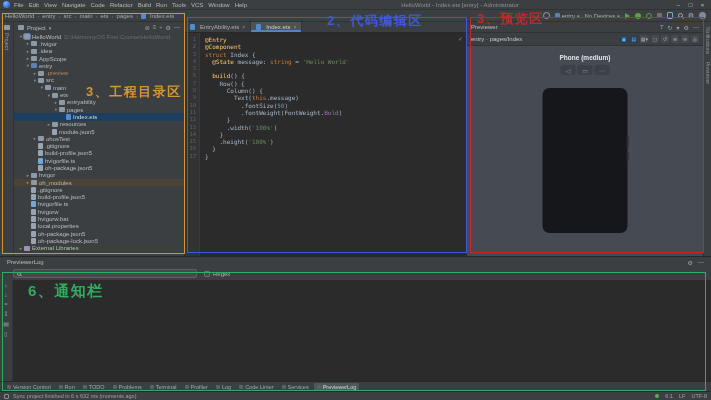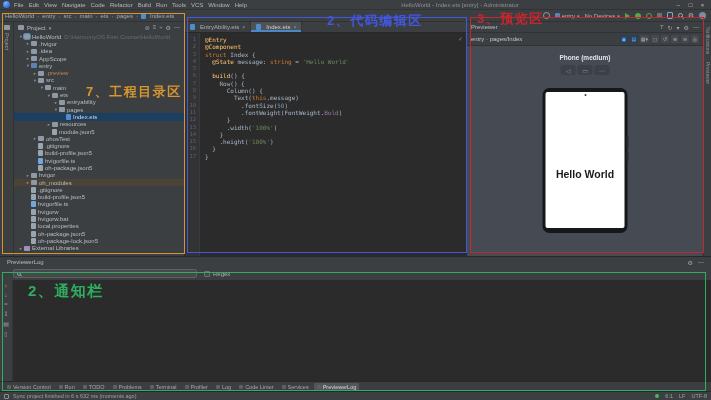--- a/index.html
+++ b/index.html
@@ -481,24 +481,20 @@
     <div class="pv-canvas">
       <div class="pv-device-label">Phone (medium)</div>
       <div class="pv-btns" id="pv-btns">
           <span class="pv-btn">◁</span>
           <span class="pv-btn">▭</span>
           <span class="pv-btn">⋯</span>
         </div>
       <div class="phone">
         <span class="phone-btn1"></span>
         <span class="phone-btn2"></span>
-        <div class="phone-screen">
-          <span class="phone-cam"></span>
-          <div class="phone-text">Hello World</div>
-        </div>
       </div>
     </div>
   </div>
 
   <div class="right-stripe" id="right-stripe">
       <span class="rtab">Notifications</span>
       <span class="rtab">Previewer</span>
     </div>
 </div>
 
@@ -553,17 +549,17 @@
     <span class="sb-dot"></span>
     <span>6:1</span>
     <span>LF</span>
     <span>UTF-8</span>
   </span>
 </div>
 
 <div class="anno-box" style="left: 187px; top: 17px; width: 280px; height: 236px; border-color: rgb(66, 87, 224);"></div>
 <div class="anno-label" style="left: 327px; top: 12px; color: rgb(66, 87, 224); font-size: 13px;">2、代码编辑区</div>
 <div class="anno-box" style="left: 2px; top: 272px; width: 704px; height: 119px; border-color: rgb(47, 174, 96);"></div>
-<div class="anno-label" style="left: 28px; top: 282px; color: rgb(47, 174, 96); font-size: 15px;">2、通知栏</div>
+<div class="anno-label" style="left: 28px; top: 282px; color: rgb(47, 174, 96); font-size: 15px;">6、通知栏</div>
 <div class="anno-box" style="left: 2px; top: 13px; width: 183px; height: 241px; border-color: rgb(214, 149, 47);"></div>
-<div class="anno-label" style="left: 86px; top: 83px; color: rgb(214, 149, 47); font-size: 13px;">7、工程目录区</div>
+<div class="anno-label" style="left: 86px; top: 83px; color: rgb(214, 149, 47); font-size: 13px;">3、工程目录区</div>
 <div class="anno-box" style="left: 470px; top: 17px; width: 234px; height: 236px; border-color: rgb(198, 38, 46);"></div>
 <div class="anno-label" style="left: 477px; top: 10px; color: rgb(198, 38, 46); font-size: 13px;">3、预览区</div>
 
 </body></html>

